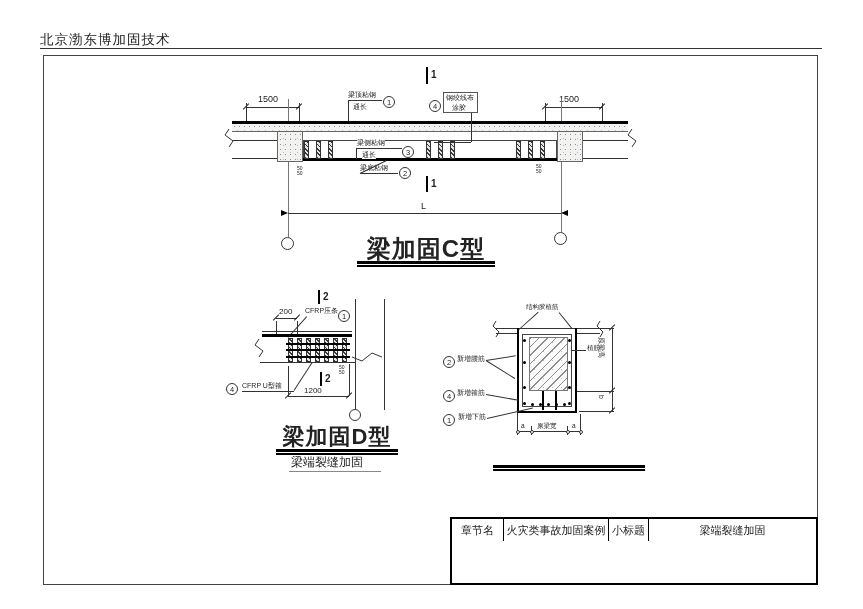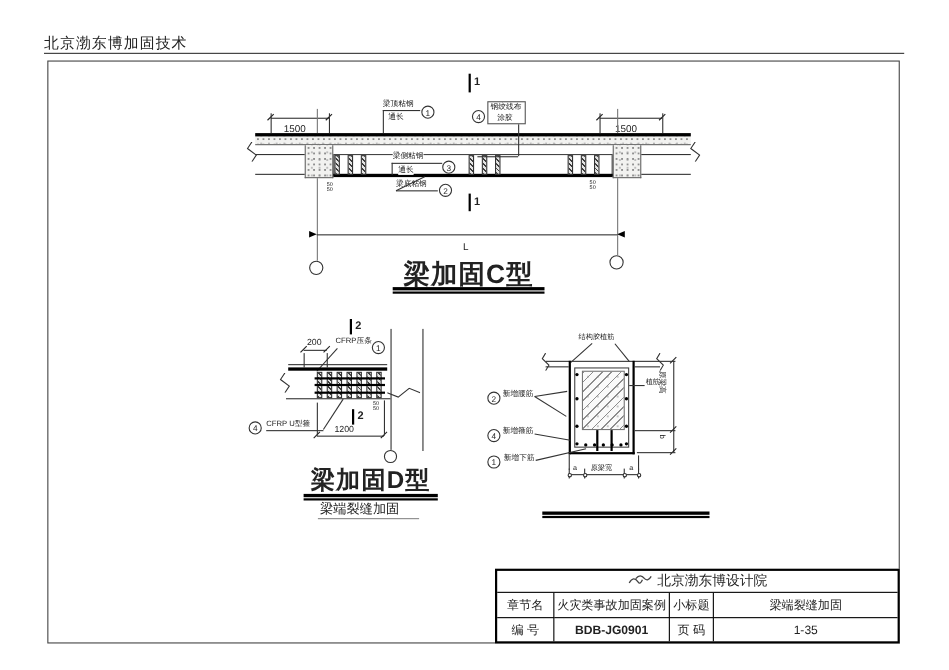--- a/index.html
+++ b/index.html
@@ -6,21 +6,21 @@
   .page{position:relative;width:863px;height:609px;background:#fff;overflow:hidden;
         font-family:"Liberation Sans","DejaVu Sans",sans-serif;color:#222;}
   .abs{position:absolute;}
   .hl{position:absolute;background:#333;height:1px;}
   .vl{position:absolute;background:#333;width:1px;}
   .blk{background:#000;}
   .txt{position:absolute;white-space:nowrap;color:#222;line-height:1.1;}
   .serif{font-family:"Liberation Serif","DejaVu Serif",serif;text-align:center;}
   .lbl{font-size:7px;}
   .lbl65{font-size:6.5px;}
-  .dimtxt{font-size:9px;margin-top:18px;}
+  .dimtxt{font-size:9px;}
   .dim8{font-size:8px;}
   .sec{font-size:10px;font-weight:bold;}
   .tiny{font-size:5px;line-height:4.5px;letter-spacing:0;}
   .bubble{position:absolute;width:12px;height:12px;border:1px solid #333;border-radius:50%;
           background:#fff;font-size:7.5px;display:flex;align-items:center;justify-content:center;box-sizing:border-box;}
   .gridc{position:absolute;border:1px solid #333;border-radius:50%;background:#fff;box-sizing:border-box;}
   .tick{position:absolute;width:8px;height:1px;background:#222;transform:rotate(-45deg);}
   .lead{position:absolute;height:1px;background:#333;transform-origin:left center;}
   .speckle{background-color:#f2f2f0;
     background-image:radial-gradient(#8f8f8f 0.8px,transparent 0.9px),radial-gradient(#bdbdbd 0.7px,transparent 0.8px);
@@ -299,35 +299,21 @@
   <div class="lead" style="left:486px;top:394px;width:33px;transform:rotate(10deg);"></div>
 
   <div class="bubble" style="left:443px;top:414px;">1</div>
   <div class="txt lbl" style="left:458px;top:413px;">新增下筋</div>
   <div class="lead" style="left:487px;top:418px;width:47px;transform:rotate(-13deg);"></div>
 
   <div class="abs blk" style="left:493px;top:465px;width:152px;height:2.5px;"></div>
   <div class="abs blk" style="left:493px;top:469px;width:152px;height:1.5px;"></div>
 
   <div class="tblock">
-    <div class="tb-head">
-      <span>
-        <svg width="22" height="12" viewBox="0 0 22 12">
-            <path d="M1,9 Q5,2 9,8 Q11,11 13,6 M7,5 Q11,0 15,5 Q18,8 21,3" stroke="#444" stroke-width="1.2" fill="none"></path>
-          </svg>
-      </span>
-      <span>北京渤东博设计院</span>
-    </div>
     <div class="tb-grid">
       <div class="tb-cell">章节名</div>
       <div class="tb-cell">火灾类事故加固案例</div>
       <div class="tb-cell">小标题</div>
       <div class="tb-cell last">梁端裂缝加固</div>
     </div>
-    <div class="tb-grid tb-row2">
-      <div class="tb-cell">编  号</div>
-      <div class="tb-cell" style="font-weight:bold;">BDB-JG0901</div>
-      <div class="tb-cell">页  码</div>
-      <div class="tb-cell last">1-35</div>
-    </div>
   </div>
 
 </div>
 
 </body></html>

